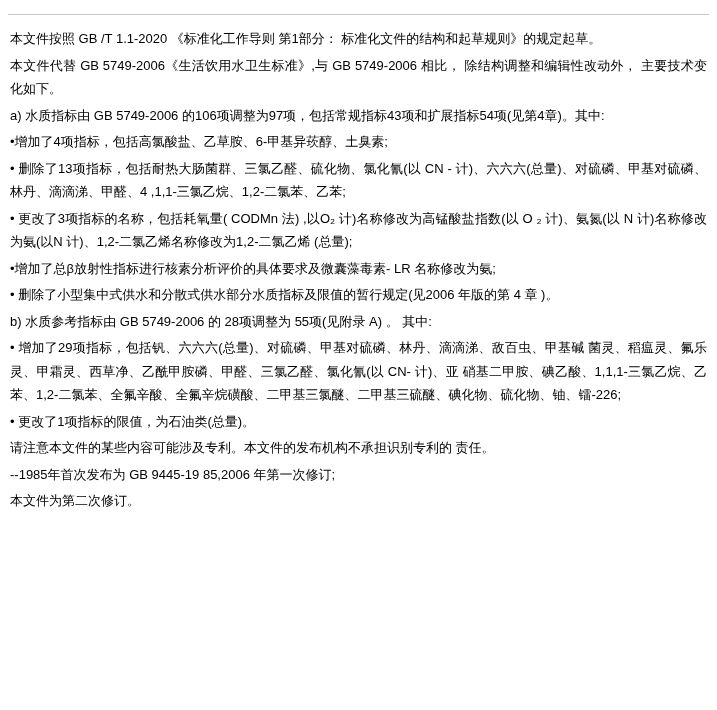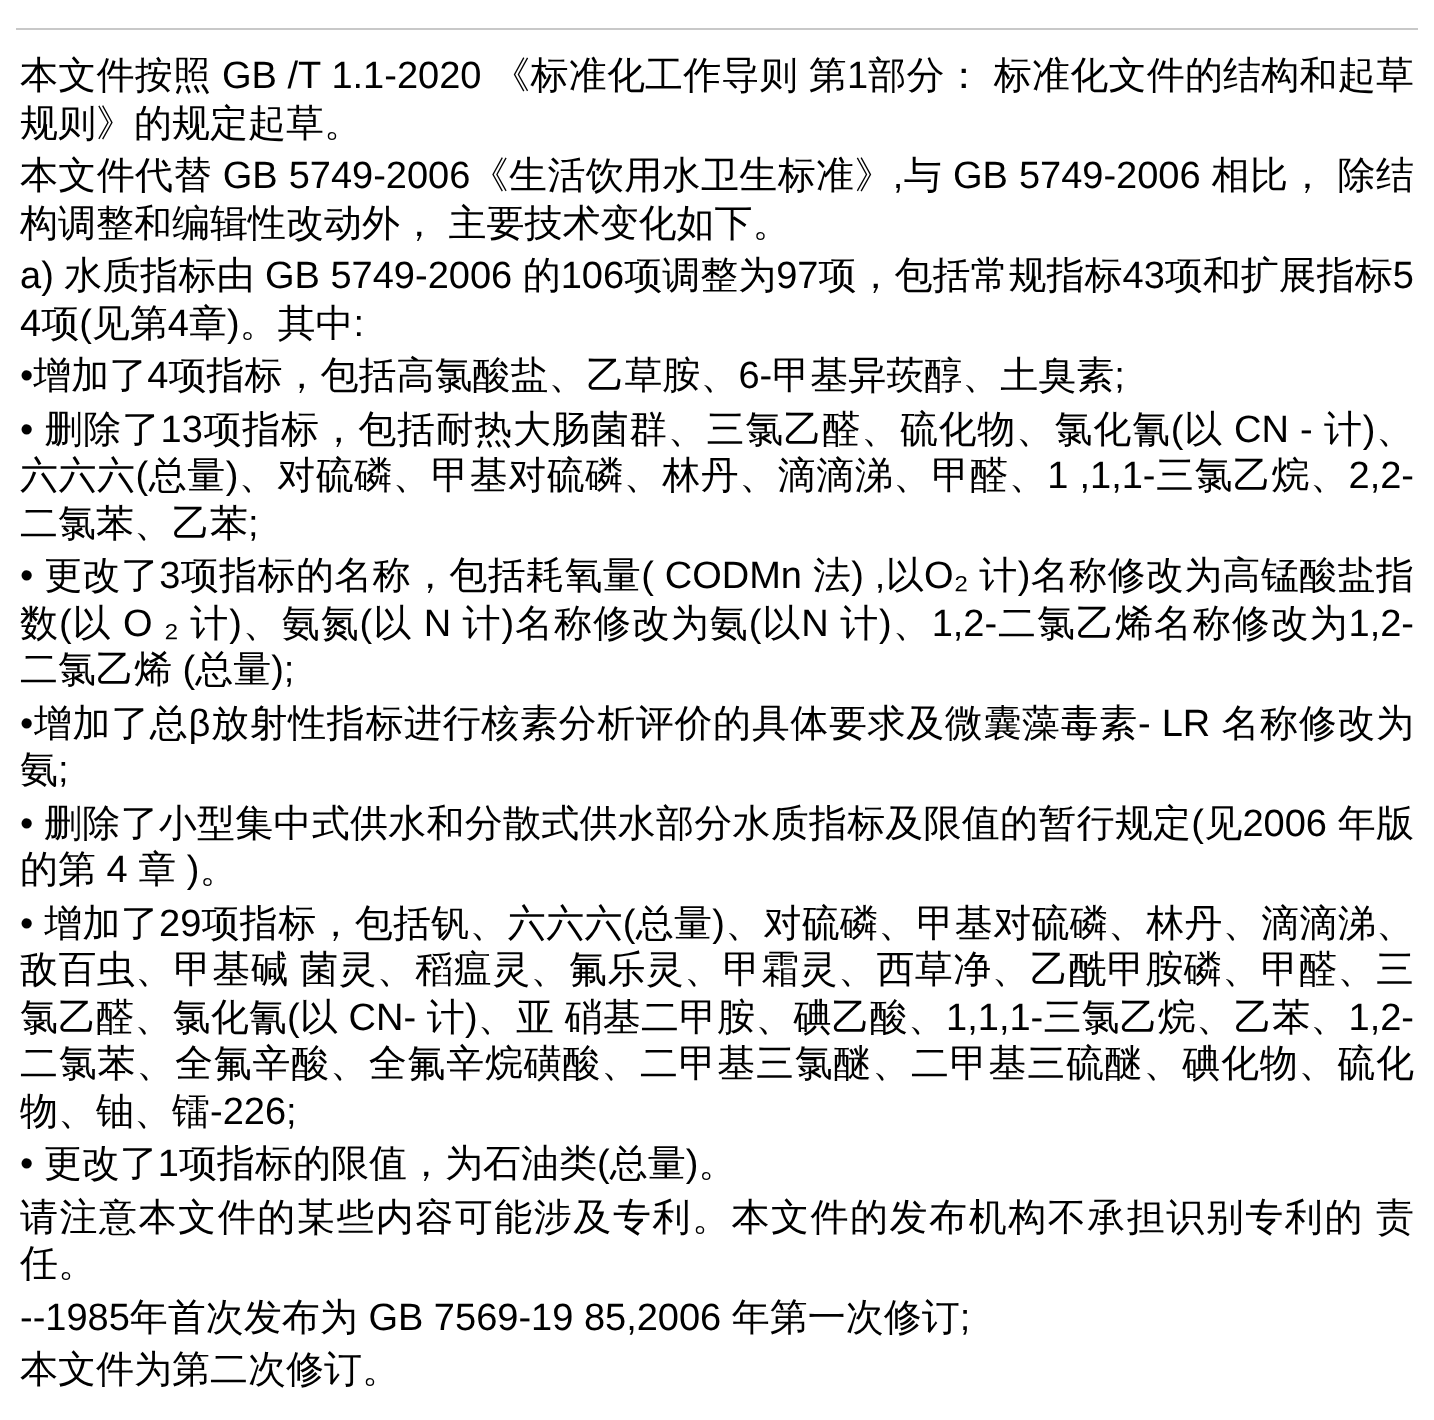--- a/index.html
+++ b/index.html
@@ -32,44 +32,45 @@
     border: none;
     border-top: 1px solid #c8c8c8;
     margin: 6px 0 12px 0;
     height: 0;
   }
   .body {
     padding: 0 2px;
   }
   p.para {
     margin: 0 0 3px 0;
-    font-size: 19px;
+    font-size: 13px;
     line-height: 23.5px;
     text-align: justify;
     text-justify: inter-ideograph;
     word-break: break-all;
   }
 </style>
 </head>
 <body>
 
 <div class="page">
 
 
   <hr class="rule">
 
   <div class="body">
     <p class="para">本文件按照 GB /T 1.1-2020 《标准化工作导则 第1部分： 标准化文件的结构和起草规则》的规定起草。</p>
     <p class="para">本文件代替 GB 5749-2006《生活饮用水卫生标准》,与 GB 5749-2006 相比， 除结构调整和编辑性改动外， 主要技术变化如下。</p>
     <p class="para">a) 水质指标由 GB 5749-2006 的106项调整为97项，包括常规指标43项和扩展指标54项(见第4章)。其中:</p>
     <p class="para">•增加了4项指标，包括高氯酸盐、乙草胺、6-甲基异莰醇、土臭素;</p>
-    <p class="para">• 删除了13项指标，包括耐热大肠菌群、三氯乙醛、硫化物、氯化氰(以 CN - 计)、六六六(总量)、对硫磷、甲基对硫磷、林丹、滴滴涕、甲醛、1 ,1,1-三氯乙烷、2,2-二氯苯、乙苯;</p>
+    <p class="para">• 删除了13项指标，包括耐热大肠菌群、三氯乙醛、硫化物、氯化氰(以 CN - 计)、六六六(总量)、对硫磷、甲基对硫磷、林丹、滴滴涕、甲醛、4 ,1,1-三氯乙烷、1,2-二氯苯、乙苯;</p>
     <p class="para">• 更改了3项指标的名称，包括耗氧量( CODMn 法) ,以O₂ 计)名称修改为高锰酸盐指数(以 O ₂ 计)、氨氮(以 N 计)名称修改为氨(以N 计)、1,2-二氯乙烯名称修改为1,2-二氯乙烯 (总量);</p>
     <p class="para">•增加了总β放射性指标进行核素分析评价的具体要求及微囊藻毒素- LR 名称修改为氨;</p>
     <p class="para">• 删除了小型集中式供水和分散式供水部分水质指标及限值的暂行规定(见2006 年版的第 4 章 )。</p>
+    <p class="para">b) 水质参考指标由 GB 5749-2006 的 28项调整为 55项(见附录 A) 。 其中:</p>
     <p class="para">• 增加了29项指标，包括钒、六六六(总量)、对硫磷、甲基对硫磷、林丹、滴滴涕、敌百虫、甲基碱 菌灵、稻瘟灵、氟乐灵、甲霜灵、西草净、乙酰甲胺磷、甲醛、三氯乙醛、氯化氰(以 CN- 计)、亚 硝基二甲胺、碘乙酸、1,1,1-三氯乙烷、乙苯、1,2-二氯苯、全氟辛酸、全氟辛烷磺酸、二甲基三氯醚、二甲基三硫醚、碘化物、硫化物、铀、镭-226;</p>
     <p class="para">• 更改了1项指标的限值，为石油类(总量)。</p>
     <p class="para">请注意本文件的某些内容可能涉及专利。本文件的发布机构不承担识别专利的 责任。</p>
-    <p class="para">--1985年首次发布为 GB 7569-19 85,2006 年第一次修订;</p>
+    <p class="para">--1985年首次发布为 GB 9445-19 85,2006 年第一次修订;</p>
     <p class="para">本文件为第二次修订。</p>
   </div>
 
 </div>
 
 </body></html>

